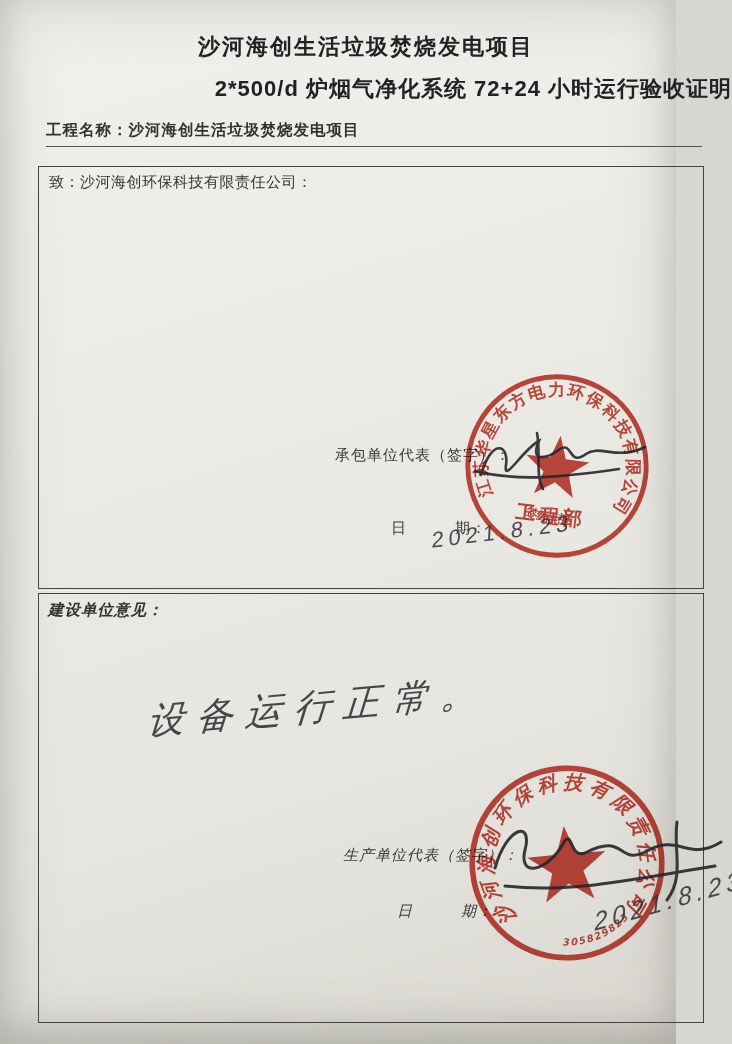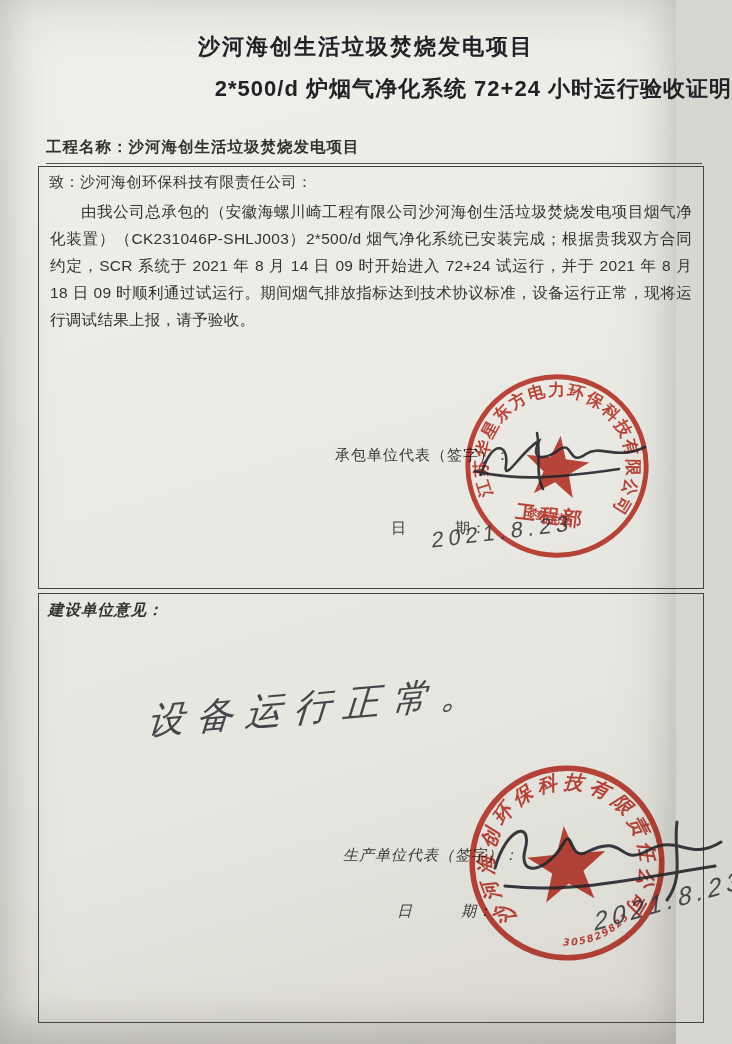--- a/index.html
+++ b/index.html
@@ -11,21 +11,21 @@
   .photo{
     position:relative;width:676px;height:1044px;
     background:linear-gradient(163deg,#f1f0ec 0%,#ebeae5 38%,#e6e5df 70%,#d9d7d0 100%);
     box-shadow:inset 0 0 60px rgba(90,90,84,.25), inset 0 -18px 30px rgba(100,100,92,.18);
     color:#2c2b28;
   }
   .titles{position:absolute;left:0;top:36px;width:732px;text-align:center;}
   .title{font-weight:bold;font-size:22px;letter-spacing:2px;color:#222125;line-height:1.0;}
   .title + .title{margin-top:20px;letter-spacing:1px;text-align:right;}
   .project-row{
-    position:absolute;left:46px;top:137px;width:656px;
+    position:absolute;left:46px;top:120px;width:656px;
     border-bottom:1.4px solid #55534e;padding-bottom:5px;
     font-size:15.5px;font-weight:bold;color:#33322e;letter-spacing:1px;
   }
   .project-row .val{font-weight:bold;}
   .box{
     position:absolute;left:38px;width:664px;border:1.5px solid #45443f;
     background:transparent;
   }
   .box1{top:166px;height:421px;}
   .box2{top:593px;height:428px;font-style:italic;}
@@ -69,21 +69,20 @@
     <div class="title">沙河海创生活垃圾焚烧发电项目</div>
     <div class="title">2*500/d 炉烟气净化系统 72+24 小时运行验收证明</div>
   </div>
 
   <div class="project-row">
     <span>工程名称：</span><span class="val">沙河海创生活垃圾焚烧发电项目</span>
   </div>
 
   <div class="box box1">
     <div class="to-line">致：沙河海创环保科技有限责任公司：</div>
-    <div class="body-par">由我公司总承包的（安徽海螺川崎工程有限公司沙河海创生活垃圾焚烧发电项目烟气净化装置）（CK231046P-SHLJ003）2*500/d 烟气净化系统已安装完成；根据贵我双方合同约定，SCR 系统于 2021 年 8 月 14 日 09 时开始进入 72+24 试运行，并于 2021 年 8 月 18 日 09 时顺利通过试运行。期间烟气排放指标达到技术协议标准，设备运行正常，现将运行调试结果上报，请予验收。</div>
 
     <div class="sign-label c-sign">承包单位代表（签字）：</div>
     <div class="sign-label c-date">日　　　期：</div>
 
     <svg class="stamp stamp1" viewBox="0 0 200 200">
       <defs>
         <path id="ring1" d="M 100,172 a 72,72 0 1 1 0,-144 a 72,72 0 1 1 0,144"></path>
         <path id="arc1b" d="M 52.5,133.3 A 58,58 0 0 0 147.5,133.3"></path>
       </defs>
       <circle cx="100" cy="100" r="91" fill="none" stroke="#c53a2e" stroke-width="5"></circle>

